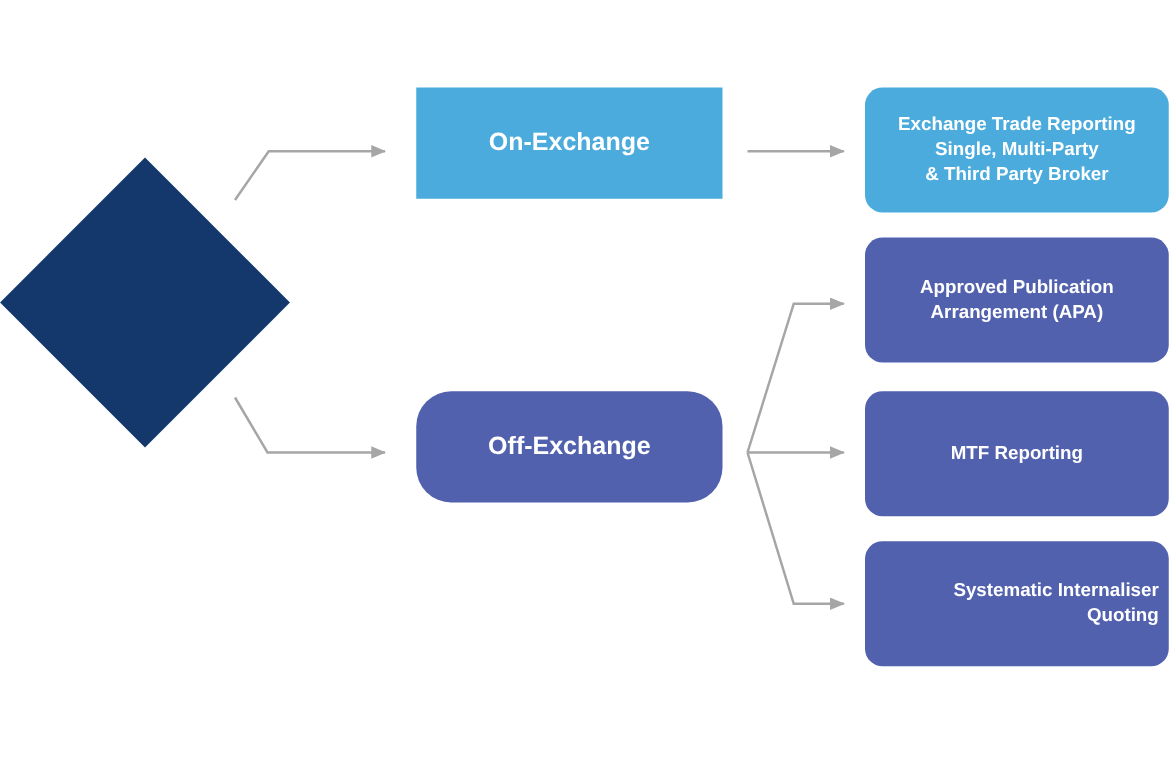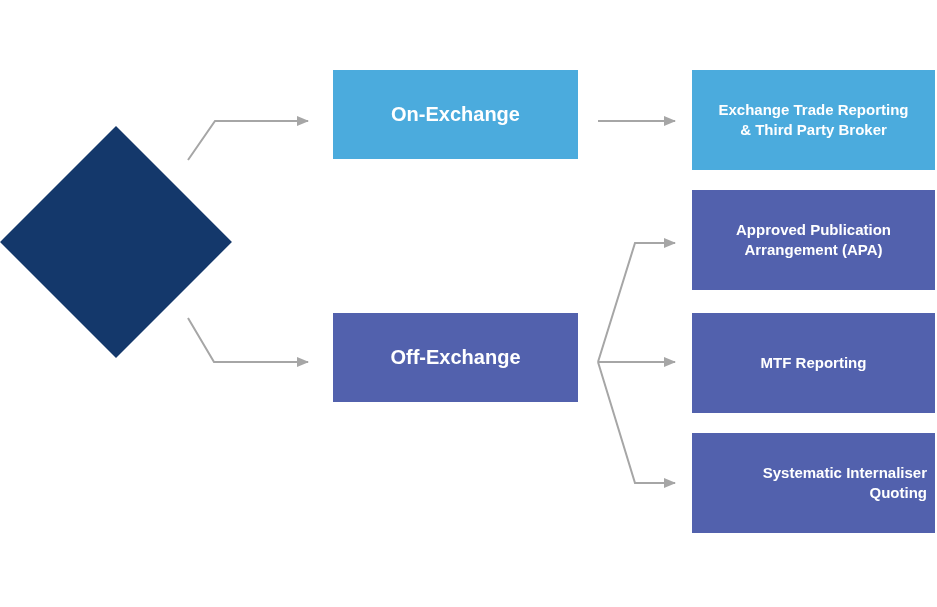--- a/index.html
+++ b/index.html
@@ -79,25 +79,26 @@
     font-size: 20px;
     font-weight: bold;
   }
   .node.level2 {
     left: 692px;
     width: 243px; height: 100px;
     font-size: 15px;
     font-weight: bold;
     line-height: 20px;
     padding: 0 8px;
+    border-radius: 14px;
   }
   .node .line { display: block; }
 
   #node-on-exchange  { top: 70px; }
-  #node-off-exchange { top: 313px; }
+  #node-off-exchange { top: 313px; border-radius: 28px; }
   #node-etr { top: 70px; }
   #node-apa { top: 190px; }
   #node-mtf { top: 313px; }
   #node-si  { top: 433px; align-items: flex-end; }
 </style>
 </head>
 <body>
 
 <div class="canvas">
 
@@ -122,20 +123,21 @@
   <div class="node level1 blue" id="node-on-exchange">
     <span class="line">On-Exchange</span>
   </div>
 
   <div class="node level1 purple" id="node-off-exchange">
     <span class="line">Off-Exchange</span>
   </div>
 
   <div class="node level2 blue" id="node-etr">
     <span class="line">Exchange Trade Reporting</span>
+    <span class="line">Single, Multi-Party</span>
     <span class="line">&amp; Third Party Broker</span>
   </div>
 
   <div class="node level2 purple" id="node-apa">
     <span class="line">Approved Publication</span>
     <span class="line">Arrangement (APA)</span>
   </div>
 
   <div class="node level2 purple" id="node-mtf">
     <span class="line">MTF Reporting</span>

